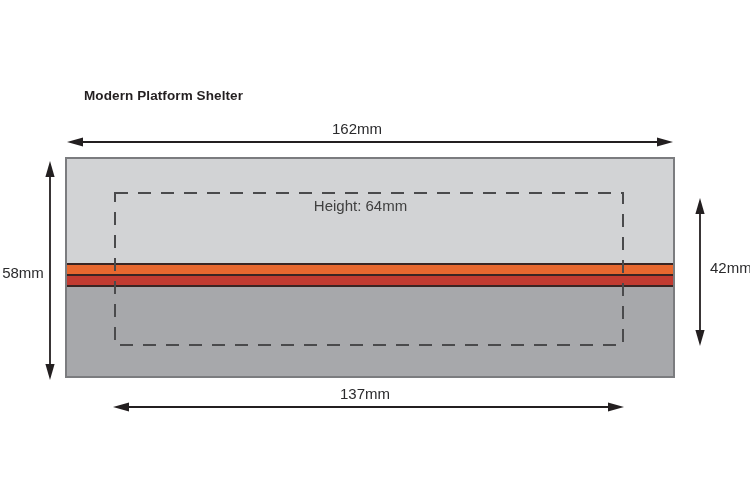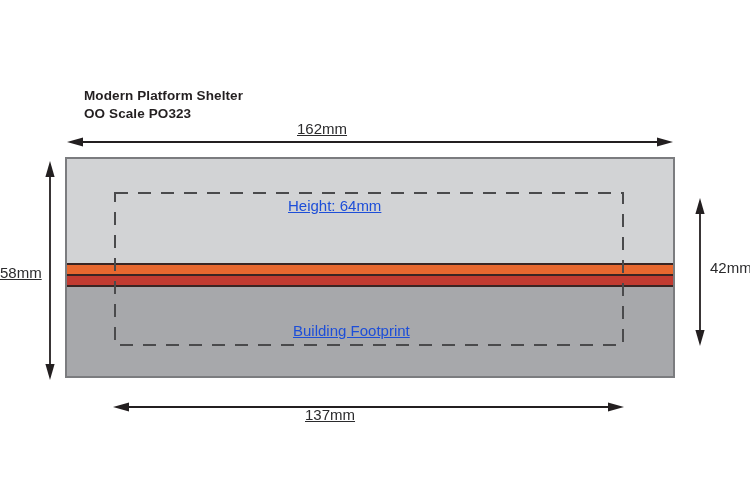--- a/index.html
+++ b/index.html
@@ -69,34 +69,33 @@
     position: absolute;
     z-index: 3;
     font-size: 15px;
     color: #2b2b2d;
     white-space: nowrap;
   }
   .annot-label {
     position: absolute;
     z-index: 3;
     font-size: 15px;
-    color: #1d4ed8;
+    color: #404040;
     white-space: nowrap;
   }
-  .ta-c { text-align: left; text-decoration: underline; }
+  .ta-c { text-align: center; }
   .ta-l { text-align: right; }
 </style>
 </head>
 <body>
 
 <div class="stage">
 
   <div class="title-block">
     <div>Modern Platform Shelter</div>
-    <div>OO Scale PO323</div>
   </div>
 
   <div class="platform" style="border-color: rgb(123, 124, 127);">
     <div class="top-surface" style="background-color: rgb(210, 211, 213);"></div>
     <div class="stripe" style="border-color: rgb(58, 37, 35);">
       <div class="band-orange" style="background-color: rgb(232, 104, 47);"></div>
       <div class="band-divider" style="background-color: rgb(58, 37, 35);"></div>
       <div class="band-red" style="background-color: rgb(194, 59, 49);"></div>
     </div>
     <div class="front-face" style="background-color: rgb(167, 168, 171);"></div>
@@ -130,19 +129,18 @@
       <polygon points="624,407 608,402.4 608,411.6" fill="#231f20"></polygon>
     </g>
   </svg>
 
   <div class="dim-label ta-c" style="left:297px; top:120px; width:120px;">162mm</div>
 
   <div class="dim-label ta-c" style="left:0px; top:264px; width:46px;">58mm</div>
 
   <div class="dim-label ta-l" style="left:710px; top:259px; width:40px;">42mm</div>
 
-  <div class="dim-label ta-c" style="left:305px; top:406px; width:120px;">137mm</div>
+  <div class="dim-label ta-c" style="left:305px; top:385px; width:120px;">137mm</div>
 
   <div class="annot-label ta-c" style="left:288px; top:197px; width:145px;">Height: 64mm</div>
 
-  <div class="annot-label ta-c" style="left:293px; top:322px; width:148px;">Building Footprint</div>
 
 </div>
 
 </body></html>

